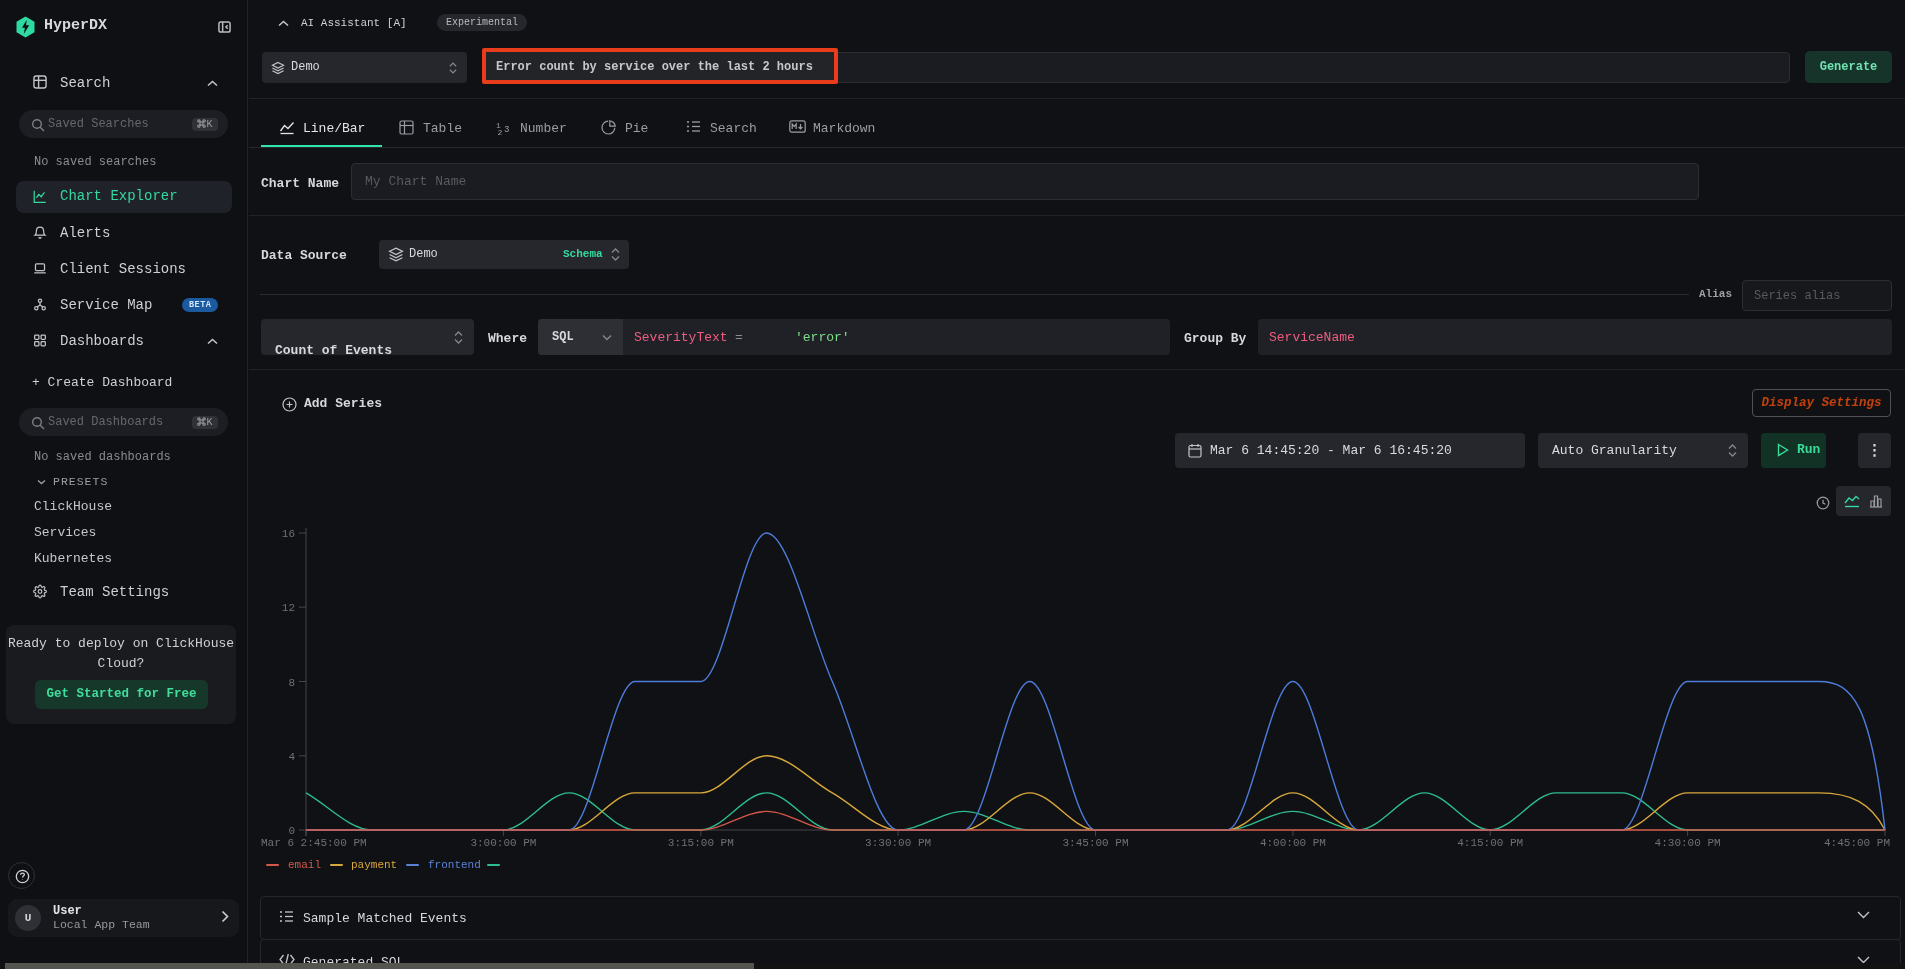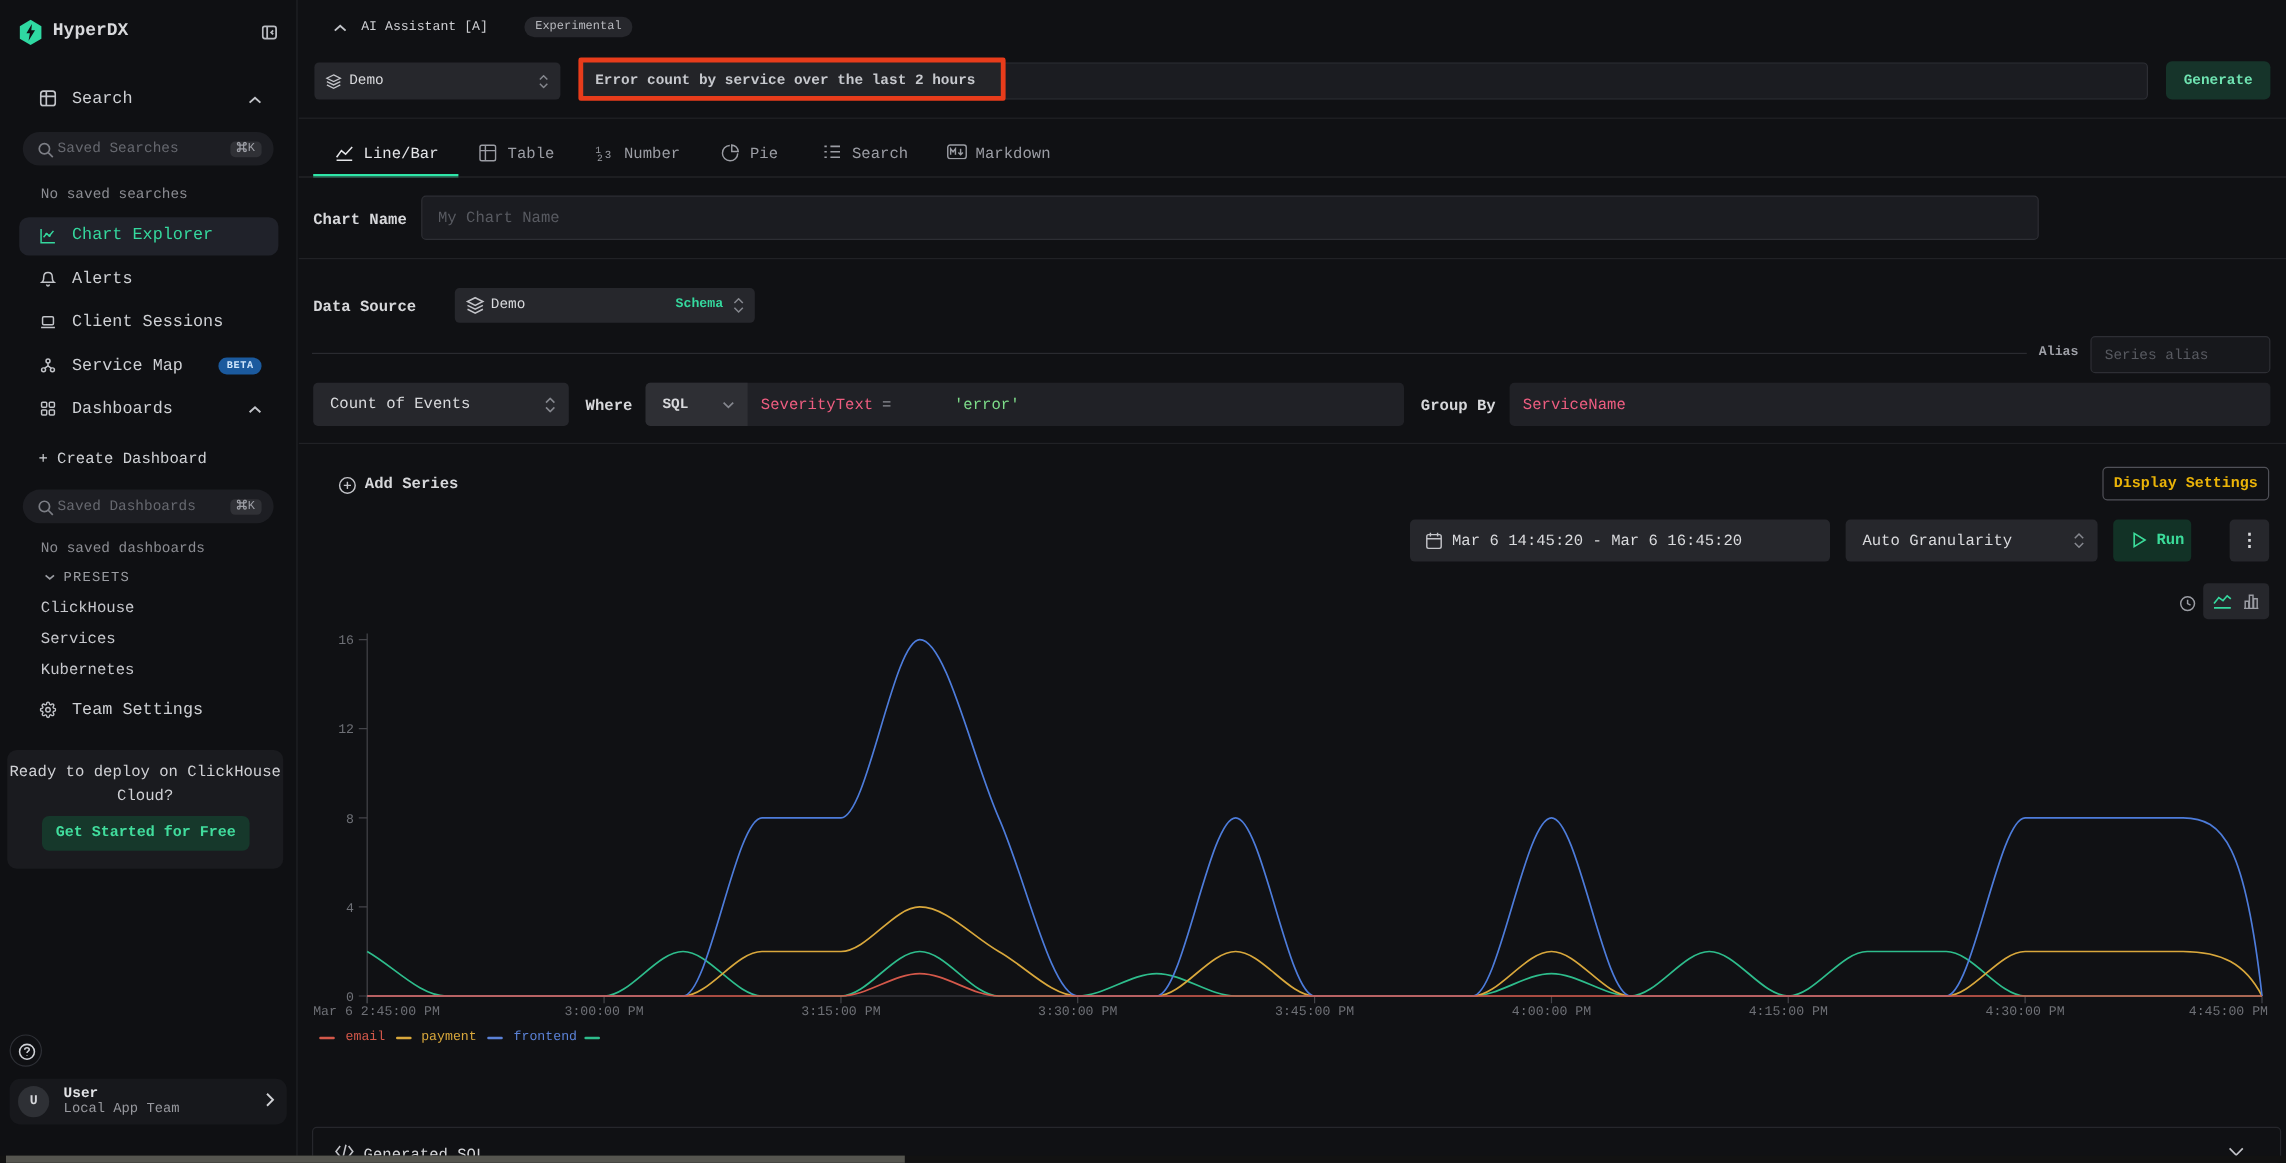--- a/index.html
+++ b/index.html
@@ -330,21 +330,21 @@
     </svg>
   </div>
 
   <div class="hdiv" style="left:11px; top:294px; width:1429px; background:#2a2b30;"></div>
   <span class="dim-lbl" style="left:1450px; top:288px;">Alias</span>
   <div class="inp" style="left:1493px; top:280px; width:150px; height:31px; background:#17181c; font-size:12px;">
     <span class="ph-txt" style="position:absolute; left:11px; top:8px;">Series alias</span>
   </div>
 
   <div class="sel" style="left:12px; top:319px; width:213px; height:36px; font-size:13px;">
-    <span style="position:absolute; left:14px; top:10px;">Count of Events</span>
+    <span style="position:absolute; left:14px; top:24px;font-weight:bold;">Count of Events</span>
     <svg style="position:absolute; right:11px; top:12px;" width="9" height="13" viewBox="0 0 9 13" fill="none" stroke="#85878e" stroke-width="1.3">
       <path d="M1 4.5 L4.5 1 L8 4.5"></path>
         <path d="M1 8.5 L4.5 12 L8 8.5"></path>
     </svg>
   </div>
   <span class="lbl" style="left:239px; top:331px;">Where</span>
   <div class="sel" style="left:289px; top:319px; width:632px; height:36px; background:#202126; font-size:13px;">
     <div style="position:absolute; left:0; top:0; width:85px; height:36px; background:#2e2f34; border-radius:4px 0 0 4px;">
       <span style="position:absolute; left:14px; top:11px; font-size:12px; font-weight:bold;">SQL</span>
       <svg style="position:absolute; right:11px; top:15px;" width="10" height="7" viewBox="0 0 10 7" fill="none" stroke="#85878e" stroke-width="1.4">
@@ -362,21 +362,21 @@
 
   <div class="hdiv" style="left:0; top:369px; width:1656px;"></div>
 
   <div style="position:absolute; left:33px; top:396px; font-size:13px; font-weight:bold; color:#d6d7da;">
     <svg style="position:absolute; left:0; top:1px;" width="15" height="15" viewBox="0 0 15 15" fill="none" stroke="#c3c4c9" stroke-width="1.2">
       <circle cx="7.5" cy="7.5" r="6.5"></circle>
         <path d="M7.5 4.5 L7.5 10.5 M4.5 7.5 L10.5 7.5"></path>
     </svg>
     <span style="margin-left:22px;">Add Series</span>
   </div>
-  <div style="position:absolute; left:1503px; top:389px; width:139px; height:28px; border:1px solid #505158; border-radius:4px; text-align:center; line-height:26px; font-size:12.5px; font-weight:bold; color:#eab308;">Display Settings</div>
+  <div style="position:absolute; left:1503px; top:389px; width:139px; height:28px; border:1px solid #505158; border-radius:4px; text-align:center; line-height:26px; font-size:12.5px; font-weight:bold; color:#c2410c;font-style:italic;">Display Settings</div>
 
   <div class="sel" style="left:926px; top:433px; width:350px; height:35px;">
     <svg style="position:absolute; left:13px; top:10px;" width="14" height="15" viewBox="0 0 14 15" fill="none" stroke="#c3c4c9" stroke-width="1.2">
       <rect x="1" y="2.5" width="12" height="11.5" rx="1.5"></rect>
         <line x1="1" y1="6" x2="13" y2="6"></line>
       <line x1="4" y1="1" x2="4" y2="4"></line>
         <line x1="10" y1="1" x2="10" y2="4"></line>
     </svg>
     <span style="position:absolute; left:35px; top:10px; font-size:13px;">Mar 6 14:45:20 - Mar 6 16:45:20</span>
   </div>
@@ -452,20 +452,34 @@
   </svg>
 
   <div class="ldash" style="left:17px; background:#d4584a;"></div>
   <div class="legend" style="left:39px; color:#d4584a;">email</div>
   <div class="ldash" style="left:81px; background:#d9a83c;"></div>
   <div class="legend" style="left:102px; color:#d9a83c;">payment</div>
   <div class="ldash" style="left:157px; background:#5b82d7;"></div>
   <div class="legend" style="left:179px; color:#5b82d7;">frontend</div>
   <div class="ldash" style="left:238px; background:#2ebd8c;"></div>
 
+  <div class="panel-row" style="top:896px;">
+    <svg class="prow-ic" width="15" height="13" viewBox="0 0 15 13" fill="none" stroke="#c3c4c9" stroke-width="1.3">
+      <line x1="1" y1="2" x2="3" y2="2"></line>
+        <line x1="6" y1="2" x2="14" y2="2"></line>
+      <line x1="1" y1="6.5" x2="3" y2="6.5"></line>
+        <line x1="6" y1="6.5" x2="14" y2="6.5"></line>
+      <line x1="1" y1="11" x2="3" y2="11"></line>
+        <line x1="6" y1="11" x2="14" y2="11"></line>
+    </svg>
+    <span class="prow-txt">Sample Matched Events</span>
+    <svg class="prow-chev" width="13" height="8" viewBox="0 0 13 8" fill="none" stroke="#c3c4c9" stroke-width="1.4">
+        <path d="M1 1 L6.5 6.5 L12 1"></path>
+      </svg>
+  </div>
   <div class="panel-row" style="top:939px; height:30px;">
     <svg class="prow-ic" width="16" height="13" viewBox="0 0 16 13" fill="none" stroke="#c3c4c9" stroke-width="1.3">
       <path d="M4.5 2 L1 6.5 L4.5 11"></path>
         <path d="M11.5 2 L15 6.5 L11.5 11"></path>
         <path d="M9.3 1 L6.7 12"></path>
     </svg>
     <span class="prow-txt" style="top:15px;">Generated SQL</span>
     <svg class="prow-chev" style="top:16px;" width="13" height="8" viewBox="0 0 13 8" fill="none" stroke="#c3c4c9" stroke-width="1.4">
         <path d="M1 1 L6.5 6.5 L12 1"></path>
       </svg>

